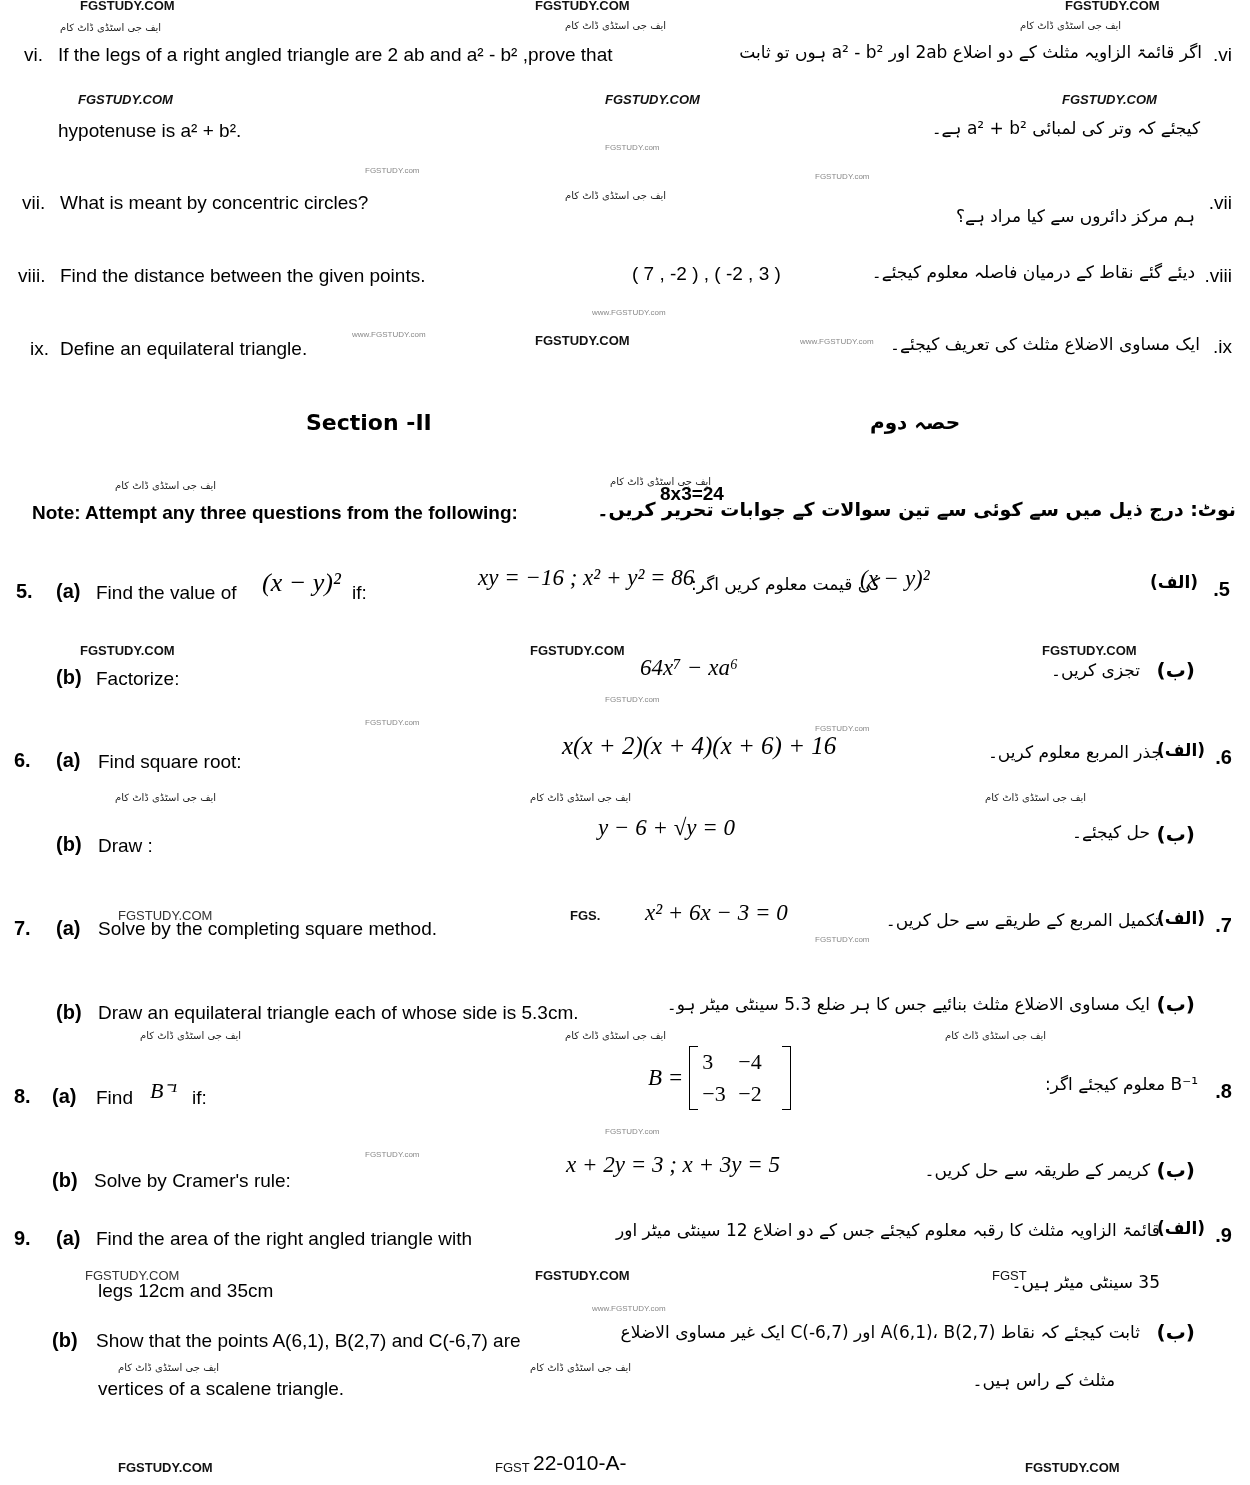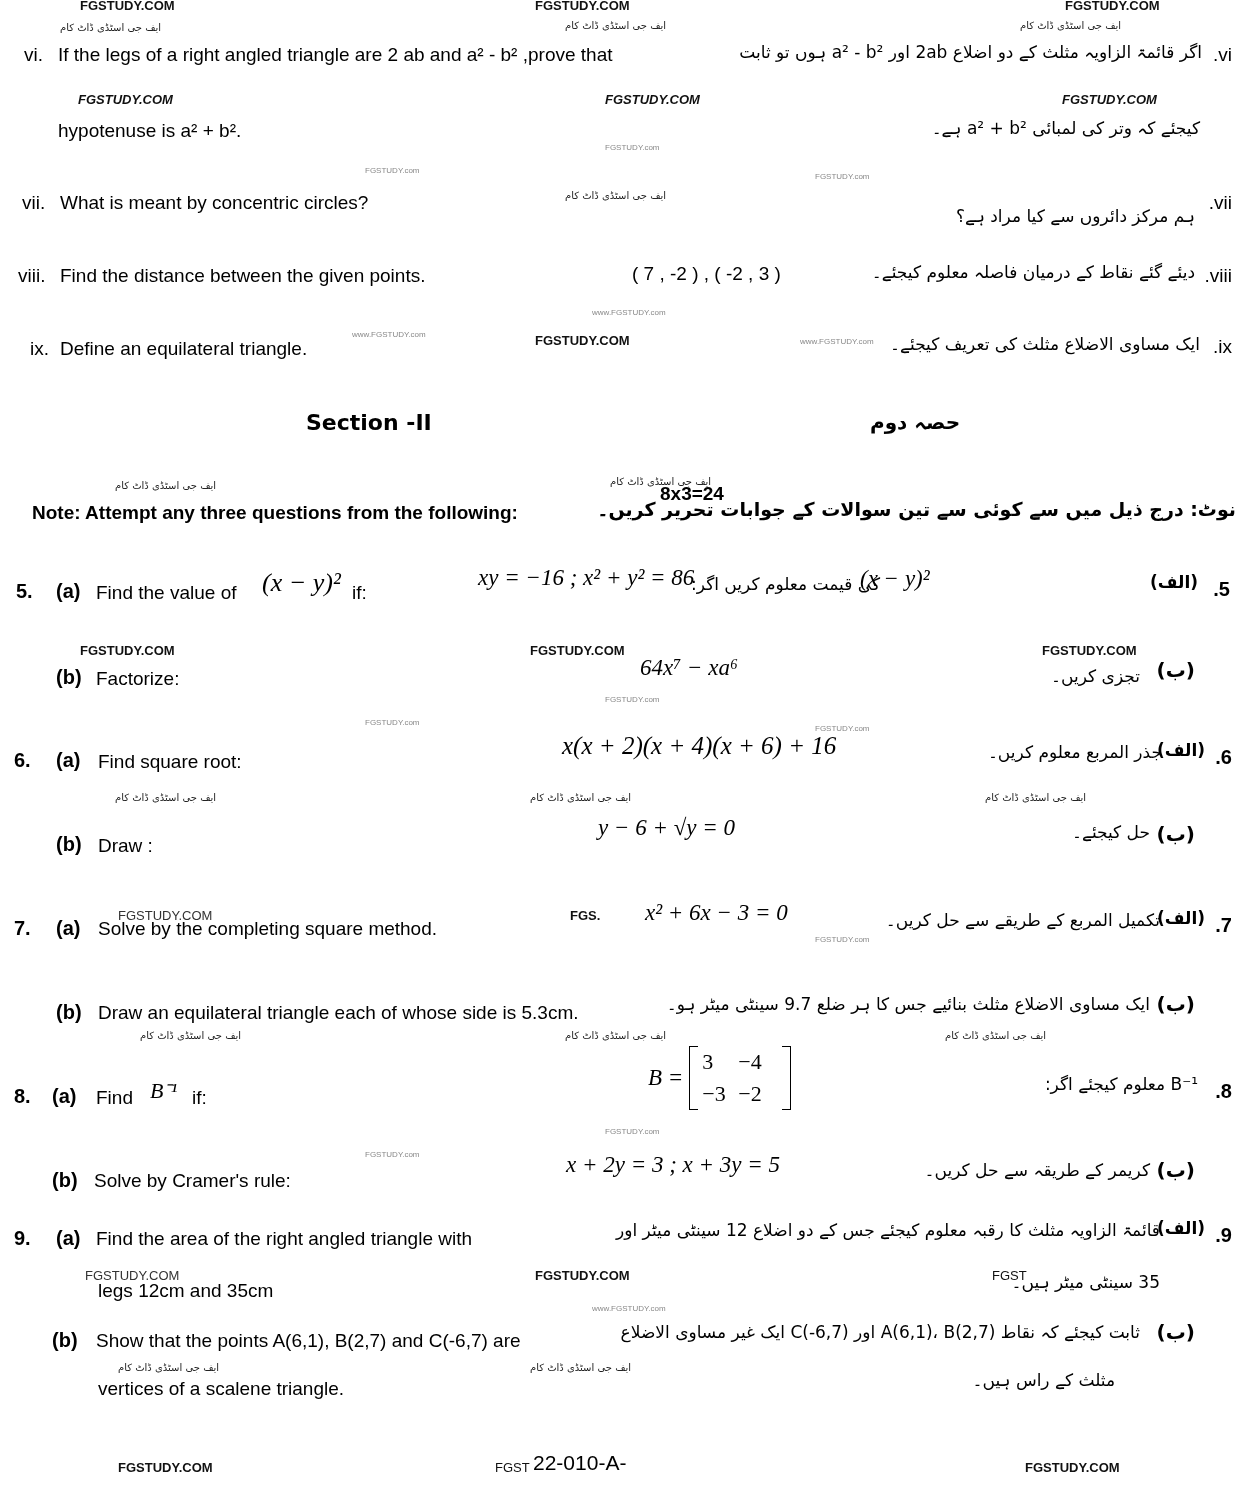--- a/index.html
+++ b/index.html
@@ -99,21 +99,21 @@
   <div class="abs ur" style="right:52px;top:572px;font-weight:bold;">(الف)</div>
   <div class="abs num" style="right:20px;top:578px;">.5</div>
 
   <div class="abs wm" style="left:80px;top:643px;">FGSTUDY.COM</div>
   <div class="abs wm" style="left:530px;top:643px;">FGSTUDY.COM</div>
   <div class="abs wm" style="left:1042px;top:643px;">FGSTUDY.COM</div>
 
   <div class="abs lbl" style="left:56px;top:666px;">(b)</div>
   <div class="abs en" style="left:96px;top:668px;">Factorize:</div>
   <div class="abs math" style="left:640px;top:655px;">64x⁷ − xa⁶</div>
-  <div class="abs ur" style="right:110px;top:660px;margin-top:6px;">تجزی کریں۔</div>
+  <div class="abs ur" style="right:110px;top:660px;">تجزی کریں۔</div>
   <div class="abs ur" style="right:55px;top:658px;font-weight:bold;font-size:20px;">(ب)</div>
 </div>
 
 <div class="abs wm-small" style="left:605px;top:695px;">FGSTUDY.com</div>
 <div class="abs wm-small" style="left:365px;top:718px;">FGSTUDY.com</div>
 <div class="abs wm-small" style="left:815px;top:724px;">FGSTUDY.com</div>
 
 <div>
   <div class="abs num" style="left:14px;top:749px;">6.</div>
   <div class="abs lbl" style="left:56px;top:749px;">(a)</div>
@@ -141,21 +141,21 @@
   <div class="abs en" style="left:98px;top:918px;">Solve by the completing square method.</div>
   <div class="abs wm" style="left:570px;top:908px;">FGS.</div>
   <div class="abs math" style="left:645px;top:900px;">x² + 6x − 3 = 0</div>
   <div class="abs wm-small" style="left:815px;top:935px;">FGSTUDY.com</div>
   <div class="abs ur" style="right:90px;top:910px;">تکمیل المربع کے طریقے سے حل کریں۔</div>
   <div class="abs ur" style="right:45px;top:908px;font-weight:bold;">(الف)</div>
   <div class="abs num" style="right:18px;top:914px;">.7</div>
 
   <div class="abs lbl" style="left:56px;top:1001px;">(b)</div>
   <div class="abs en" style="left:98px;top:1002px;">Draw an equilateral triangle each of whose side is 5.3cm.</div>
-  <div class="abs ur" style="right:100px;top:994px;">ایک مساوی الاضلاع مثلث بنائیے جس کا ہر ضلع 9.7 سینٹی میٹر ہو۔</div>
+  <div class="abs ur" style="right:100px;top:994px;">ایک مساوی الاضلاع مثلث بنائیے جس کا ہر ضلع 5.3 سینٹی میٹر ہو۔</div>
   <div class="abs ur" style="right:55px;top:992px;font-weight:bold;font-size:20px;">(ب)</div>
 
   <div class="abs wm-urdu" style="left:140px;top:1030px;">ایف جی اسٹڈی ڈاٹ کام</div>
   <div class="abs wm-urdu" style="left:565px;top:1030px;">ایف جی اسٹڈی ڈاٹ کام</div>
   <div class="abs wm-urdu" style="left:945px;top:1030px;">ایف جی اسٹڈی ڈاٹ کام</div>
 </div>
 
 <div>
   <div class="abs num" style="left:14px;top:1085px;">8.</div>
   <div class="abs lbl" style="left:52px;top:1085px;">(a)</div>

